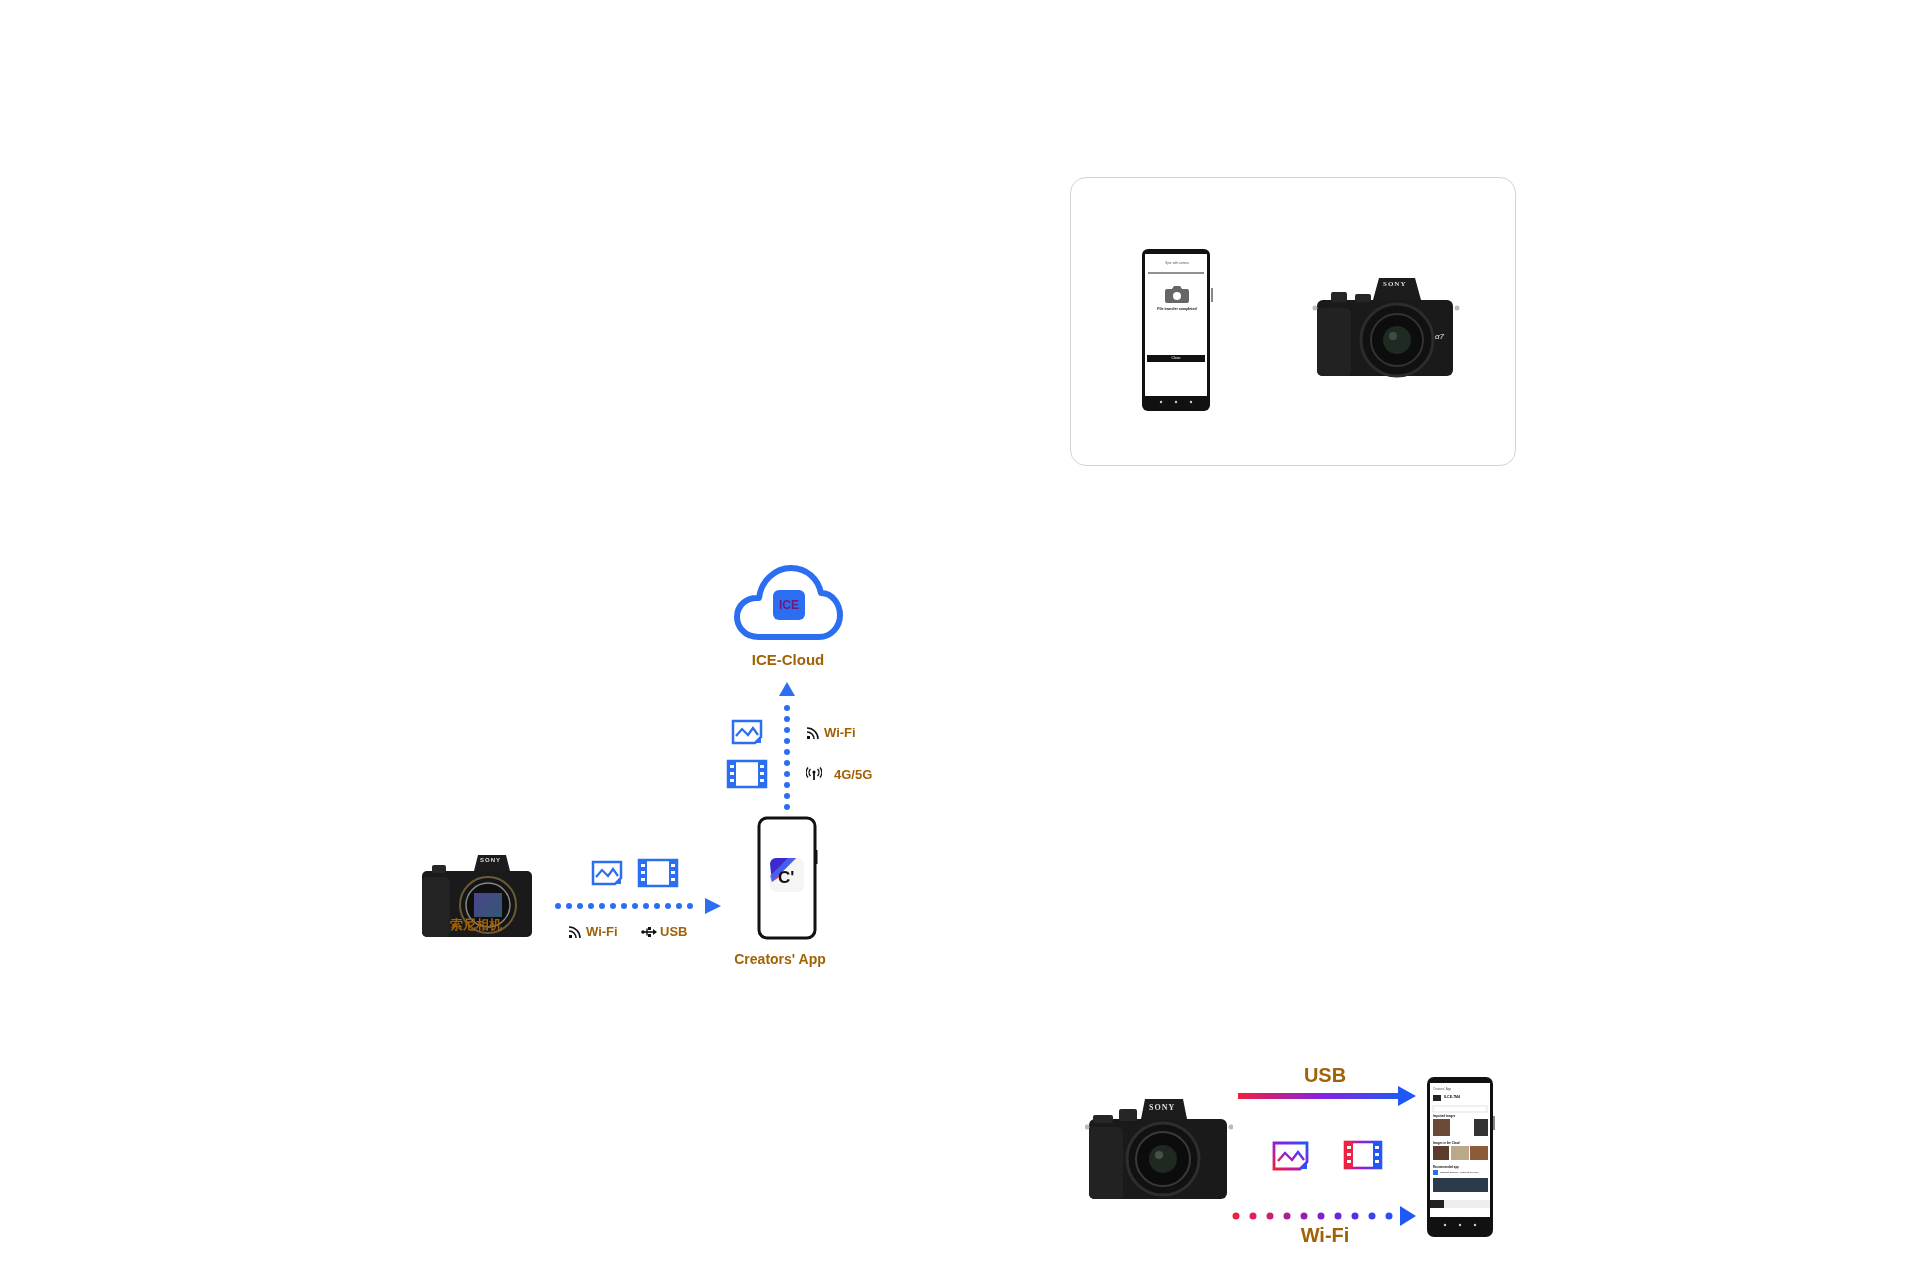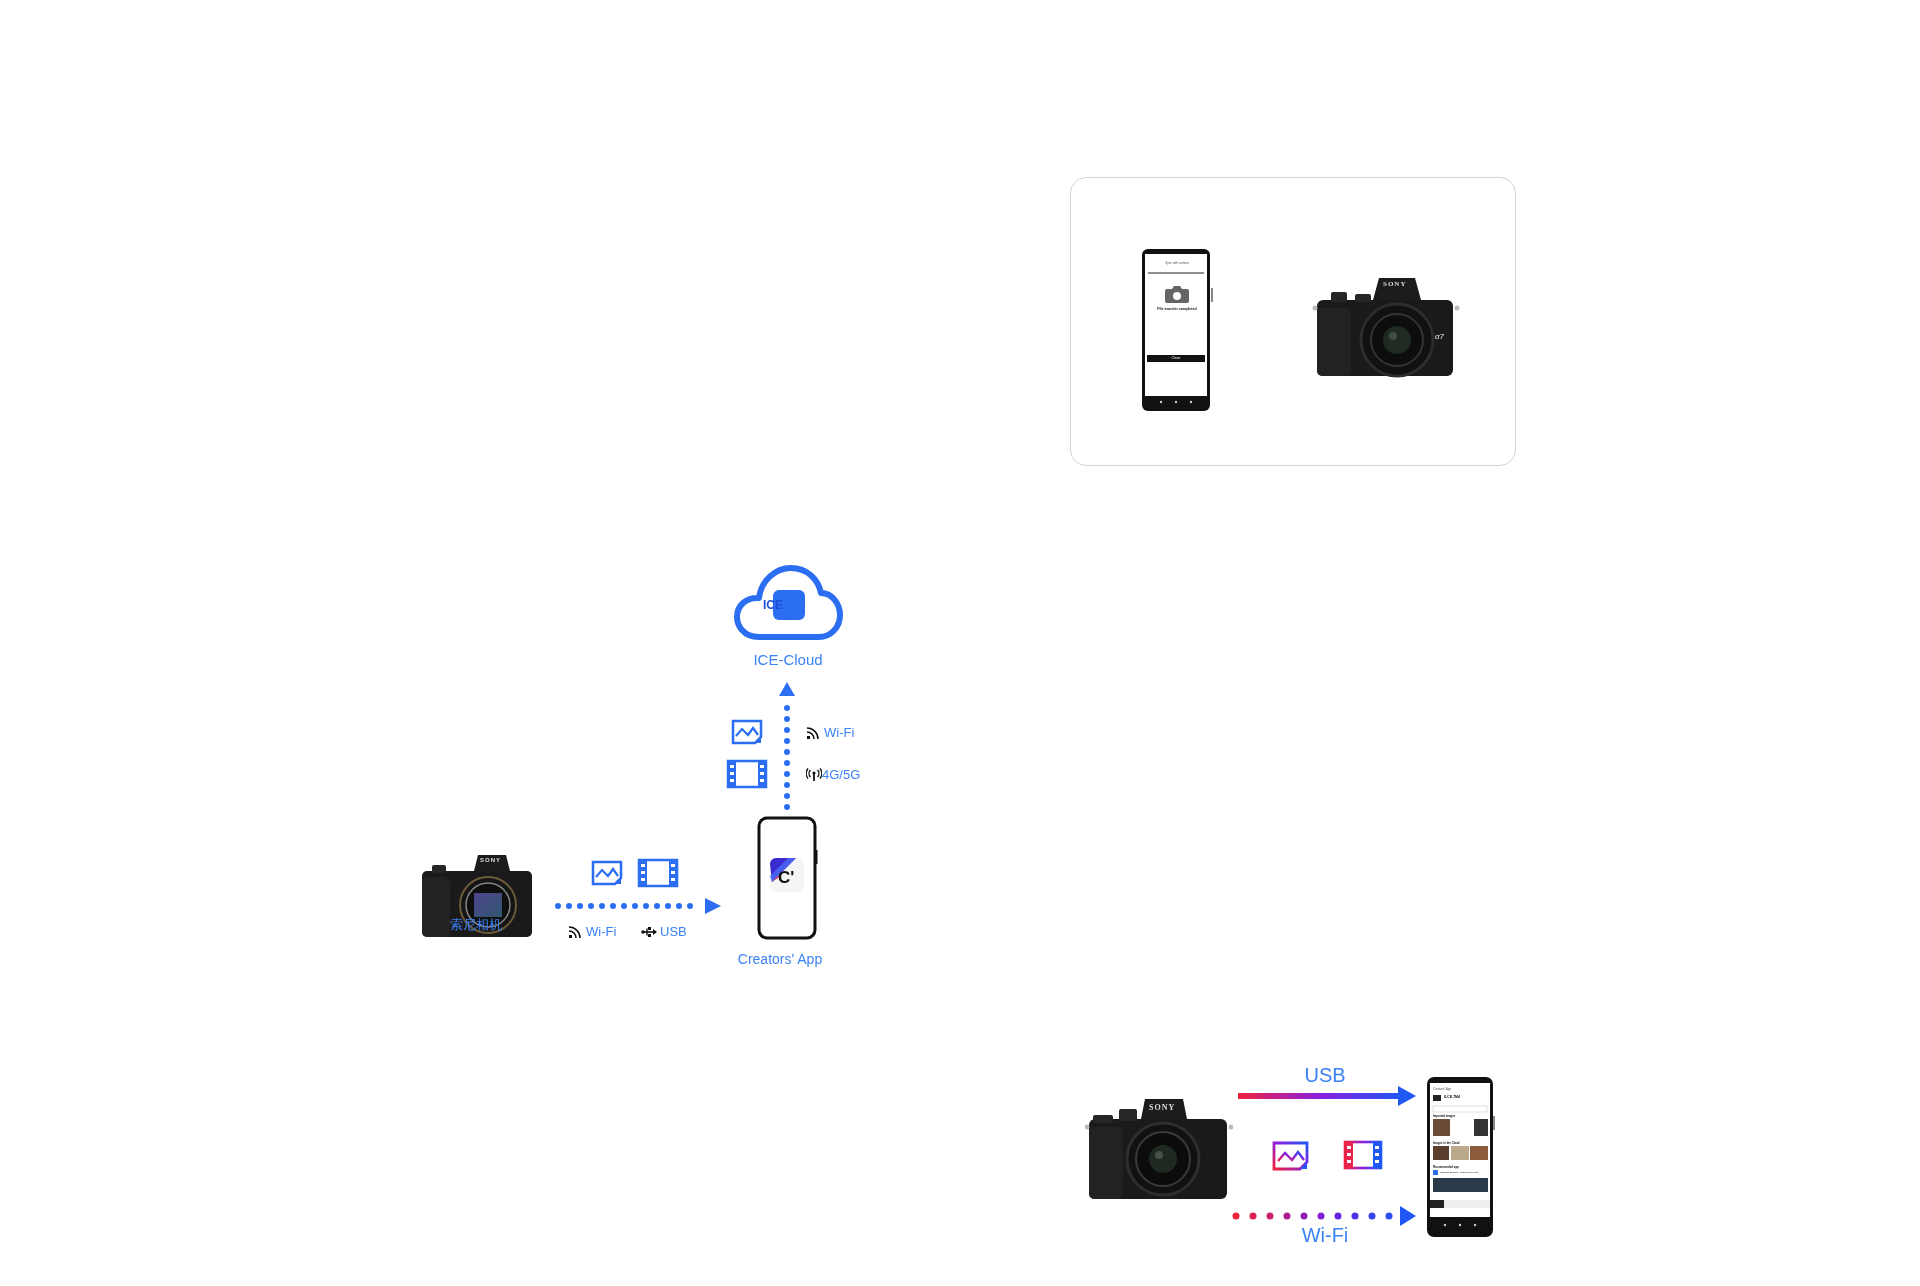--- a/index.html
+++ b/index.html
@@ -1,19 +1,19 @@
 <!DOCTYPE html>
 <html><head>
 <meta charset="utf-8">
 <style>
   html, body { margin:0; padding:0; background:#ffffff; }
   body { width:1920px; height:1286px; position:relative; overflow:hidden;
          font-family:"Liberation Sans", "DejaVu Sans", sans-serif; color:#111; }
   .abs { position:absolute; }
-  .label { font-weight:normal; color:#3b82f6; white-space:nowrap; }
+  .label { font-weight:bold; color:#a16207; white-space:nowrap; }
   .card { position:absolute; left:1070px; top:177px; width:446px; height:289px;
           border:1.5px solid #d4d4d4; border-radius:16px; background:#fff; box-sizing:border-box; }
   svg { display:block; }
 </style>
 </head>
 <body>
 
 <div class="card">
 
   <div class="abs" style="left:70px; top:70px;">
@@ -52,21 +52,21 @@
     <div class="abs" style="left:72px; top:12px; font-size:7px; color:#ddd; font-weight:bold; letter-spacing:1px; font-family:'Liberation Serif', serif;">SONY</div>
     <div class="abs" style="left:124px; top:32px; font-size:8px; color:#eee; font-style:italic;margin-top:32px;">α7</div>
   </div>
 </div>
 
 <div class="abs" style="left:733px; top:563px;">
   <svg width="110" height="80" viewBox="0 0 110 80">
     <path d="M26 74 C10 74 4 62 4 54 C4 42 14 34 26 35 C28 18 42 5 58 5 C74 5 85 16 88 30 C100 30 107 42 107 52 C107 64 98 74 86 74 Z" fill="none" stroke="#2b6ef2" stroke-width="6" stroke-linejoin="round"></path>
     <rect x="40" y="27" width="32" height="30" rx="6" fill="#2b6ef2"></rect>
   </svg>
-  <div class="abs" style="left:24px; top:35px; width:32px; text-align:center; color:#1d4ed8; font-weight:bold; font-size:12px;">ICE</div>
+  <div class="abs" style="left:40px; top:35px; width:32px; text-align:center; color:#701a75; font-weight:bold; font-size:12px;">ICE</div>
 </div>
 <div class="abs label" style="left:743px; top:651px; width:90px; text-align:center; font-size:15px;">ICE-Cloud</div>
 
 <div class="abs" style="left:777px; top:680px;">
   <svg width="20" height="135" viewBox="0 0 20 135">
     <polygon points="10,2 2,16 18,16" fill="#2b6ef2"></polygon>
     <g fill="#2b6ef2">
       <circle cx="10" cy="28" r="3"></circle>
         <circle cx="10" cy="39" r="3"></circle>
         <circle cx="10" cy="50" r="3"></circle>
@@ -105,21 +105,21 @@
 </div>
 
 <div class="abs" style="left:806px; top:725px; display:flex; align-items:center; gap:4px;">
   <svg width="14" height="14" viewBox="0 0 14 14">
     <rect x="1" y="10" width="3" height="3" fill="#111"></rect>
     <path d="M1 6 A7 7 0 0 1 8 13" fill="none" stroke="#111" stroke-width="1.6"></path>
     <path d="M1 2 A11 11 0 0 1 12 13" fill="none" stroke="#111" stroke-width="1.6"></path>
   </svg>
   <span class="label" style="font-size:13px;">Wi-Fi</span>
 </div>
-<div class="abs" style="left:806px; top:767px; display:flex; align-items:center; gap:0;">
+<div class="abs" style="left:806px; top:767px; display:flex; align-items:flex-start; gap:12px;">
   <svg width="16" height="14" viewBox="0 0 16 14">
     <line x1="8" y1="6" x2="8" y2="13" stroke="#111" stroke-width="1.8"></line>
     <circle cx="8" cy="5" r="1.6" fill="#111"></circle>
     <path d="M4.5 2 A5 5 0 0 0 4.5 9" fill="none" stroke="#111" stroke-width="1.4"></path>
     <path d="M11.5 2 A5 5 0 0 1 11.5 9" fill="none" stroke="#111" stroke-width="1.4"></path>
     <path d="M2 0.5 A8 8 0 0 0 2 10.5" fill="none" stroke="#111" stroke-width="1.4"></path>
     <path d="M14 0.5 A8 8 0 0 1 14 10.5" fill="none" stroke="#111" stroke-width="1.4"></path>
   </svg>
   <span class="label" style="font-size:13px;">4G/5G</span>
 </div>

